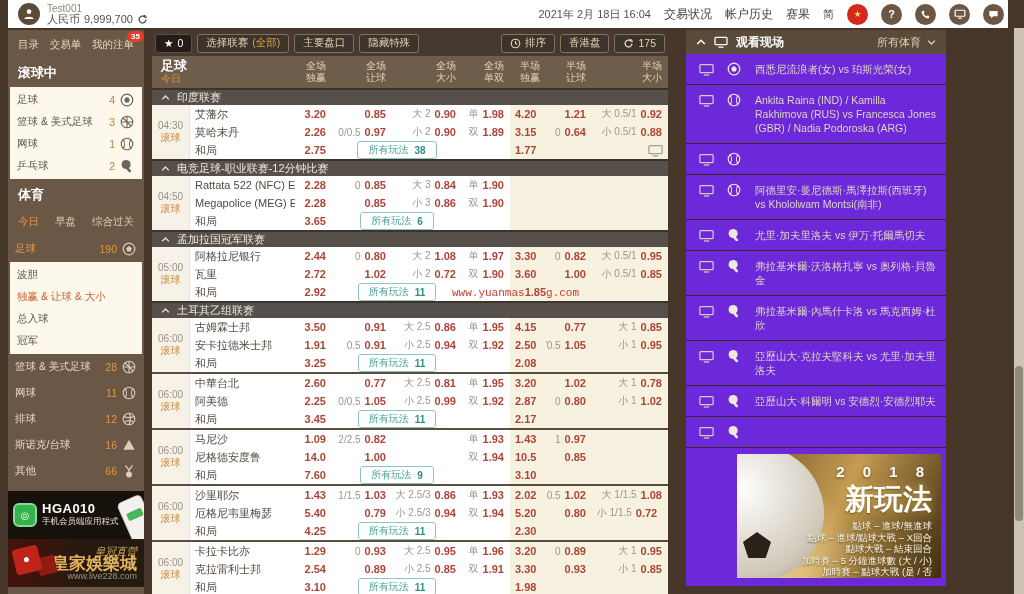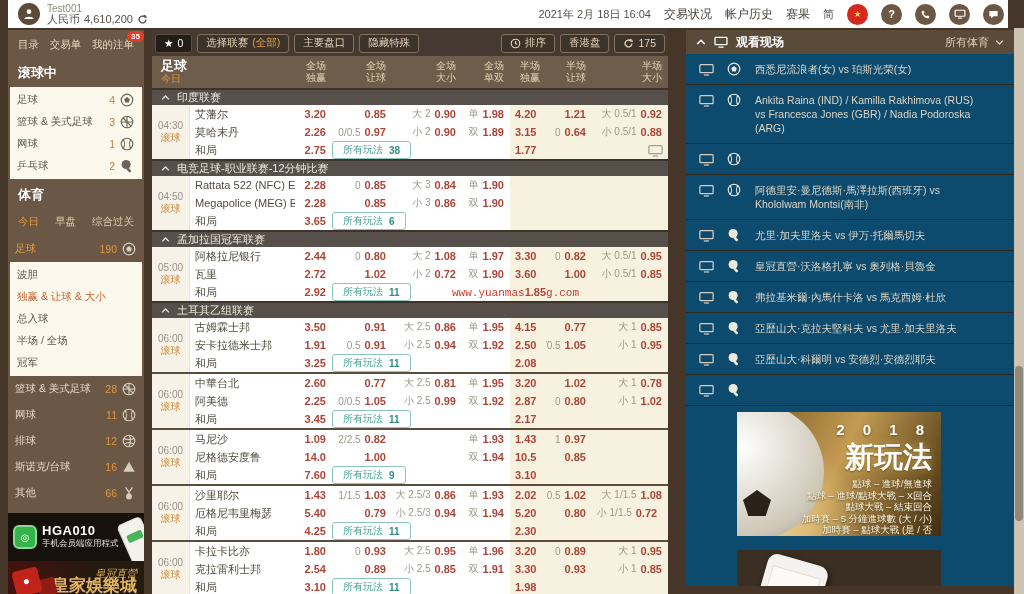--- a/index.html
+++ b/index.html
@@ -69,29 +69,29 @@
   .match.sep{border-top:2px solid #5a4d3e}
   .tcell{grid-row:1/4;grid-column:1;background:#f6f2e7;border-right:1px solid #ece5d4;display:flex;flex-direction:column;align-items:center;justify-content:center;font-size:10px;color:#97918a;line-height:12px}
   .tcell .live{color:#cc8433}
   .cell{display:flex;align-items:center;font-size:11px;overflow:hidden}
   .team{color:#514a40;padding-left:5px;white-space:nowrap}
   .odd{justify-content:flex-end;padding-right:6px;gap:4px;white-space:nowrap;cursor:pointer}
   .lbl{color:#9d978c;font-size:10px}
   .val{color:#ad4536;font-weight:bold}
   .hcell{background:#f7f1e0}
   .h1{justify-content:flex-start;padding-left:5px;cursor:pointer}
-  .abwrap{justify-content:flex-start}
+  .abwrap{justify-content:center}
   .ab{border:1px solid #8fc6bc;background:#fff;color:#45a096;font-size:10px;border-radius:3px;padding:1px 10px;display:flex;gap:6px;align-items:center;cursor:pointer;font-family:inherit}
   .ab b{color:#2f8d84;font-weight:bold}
   .monc{justify-content:flex-end;padding-right:5px;color:#a59e92;cursor:pointer}
   .wm{position:absolute;left:300px;top:39px;font-family:"Liberation Mono","DejaVu Sans Mono",monospace;font-size:11px;color:#cc3b2e;white-space:nowrap}
   .wm b{font-family:"Liberation Sans","DejaVu Sans",sans-serif}
 
   
-  .rpanel{position:absolute;left:686px;top:30px;width:328px;bottom:8px;background:#0c4a6e;overflow:hidden}
+  .rpanel{position:absolute;left:686px;top:30px;width:260px;bottom:8px;background:#6d28d9;overflow:hidden}
   .rphead{height:24px;background:#5a4a3a;display:flex;align-items:center;gap:8px;padding:0 10px;color:#fff}
   .rptitle{font-size:12px;font-weight:bold}
   .rpfilter{margin-left:auto;font-size:11px;color:#e0d0b2;display:flex;gap:6px;align-items:center;cursor:pointer}
   .rpdate{height:20px;background:#6e5b49;color:#ecdcbd;font-size:11px;display:flex;align-items:center;padding:0 13px}
   .witem{display:flex;align-items:flex-start;gap:13px;padding:8px 10px 8px 13px;border-bottom:1px solid #34291d;color:#ddd5c5;font-size:10.5px;line-height:14px;cursor:pointer}
   .witem .wtxt{max-width:225px}
   .witem .ic{margin:0;color:#efe9dc}
   .wmon{color:#d6cfc0;flex:none;margin-top:1px}
   .rpads{padding-left:51px;margin-top:6px}
   .promo{width:204px;height:124px;position:relative;overflow:hidden;cursor:pointer;background:radial-gradient(circle at 15% 90%,#f0d694 0%,rgba(0,0,0,0) 45%),linear-gradient(115deg,#6e5120,#c49b52 48%,#3f2d10)}
@@ -117,21 +117,21 @@
   <div class="avatar">
     <svg width="14" height="14" viewBox="0 0 16 16" fill="currentColor">
         <circle cx="8" cy="5.4" r="2.7"></circle>
         <path d="M2.6 13.6c.7-3.4 10.1-3.4 10.8 0z"></path>
       </svg>
   </div>
   <div class="userinfo">
     <div class="uname">Test001</div>
     <div class="ubal">
       <span>人民币</span>
-      <span>4,610,200</span>
+      <span>9,999,700</span>
       <span>
           <svg width="11" height="11" viewBox="0 0 16 16" fill="none" stroke="#55504a" stroke-width="2">
             <path d="M13 8a5 5 0 1 1-1.5-3.6M11.5 1.6v3h3"></path>
           </svg>
         </span>
     </div>
   </div>
   <div class="topright">
     <span class="datetime">2021年 2月 18日 16:04</span>
     <span class="toplink">交易状况</span>
@@ -226,23 +226,20 @@
   </div>
   <div class="card" id="fb-menu">
       <div class="citem">
         <span>波胆</span>
       </div>
       <div class="citem sel">
         <span>独赢 &amp; 让球 &amp; 大小</span>
       </div>
       <div class="citem">
         <span>总入球</span>
-      </div>
-      <div class="citem">
-        <span>半场 / 全场</span>
       </div>
       <div class="citem">
         <span>冠军</span>
       </div>
     </div>
   <div id="other-sports">
       <div class="ditem">
         <span>篮球 &amp; 美式足球</span>
         <span class="cnt">28</span>
         <span class="ic">
@@ -901,21 +898,21 @@
         <div class="cell hcell" style="grid-area: 3 / 8;"></div>
         <div class="cell hcell monc" style="grid-area: 3 / 9;"></div>
       </div>
       <div class="match sep">
         <div class="tcell">
           <div>06:00</div>
           <div class="live">滚球</div>
         </div>
         <div class="cell team" style="grid-area: 1 / 2;">卡拉卡比亦</div>
         <div class="cell odd" style="grid-area: 1 / 3;">
-          <span class="val">1.80</span>
+          <span class="val">1.29</span>
         </div>
         <div class="cell odd" style="grid-area: 1 / 4;">
           <span class="lbl">0</span>
           <span class="val">0.93</span>
         </div>
         <div class="cell odd" style="grid-area: 1 / 5;">
           <span class="lbl">大 2.5</span>
           <span class="val">0.95</span>
         </div>
         <div class="cell odd" style="grid-area: 1 / 6;">
@@ -1080,21 +1077,21 @@
             <rect x="1" y="1.5" width="15" height="9" rx="1"></rect>
             <path d="M5.5 13.2h6"></path>
           </svg>
         </span>
         <span class="ic">
           <svg width="14" height="14" viewBox="0 0 16 16" fill="currentColor">
             <circle cx="7" cy="6.2" r="5.2"></circle>
             <rect x="8.6" y="9.6" width="3" height="6" rx="1.2" transform="rotate(-42 10 12.6)"></rect>
           </svg>
         </span>
-        <span class="wtxt">皇冠直營·沃洛格扎寧 vs 奧列格·貝魯金</span>
+        <span class="wtxt">弗拉基米爾·沃洛格扎寧 vs 奧列格·貝魯金</span>
       </div>
       <div class="witem">
         <span class="wmon">
           <svg width="15" height="13" viewBox="0 0 17 14" fill="none" stroke="currentColor" stroke-width="1.4">
             <rect x="1" y="1.5" width="15" height="9" rx="1"></rect>
             <path d="M5.5 13.2h6"></path>
           </svg>
         </span>
         <span class="ic">
           <svg width="14" height="14" viewBox="0 0 16 16" fill="currentColor">

